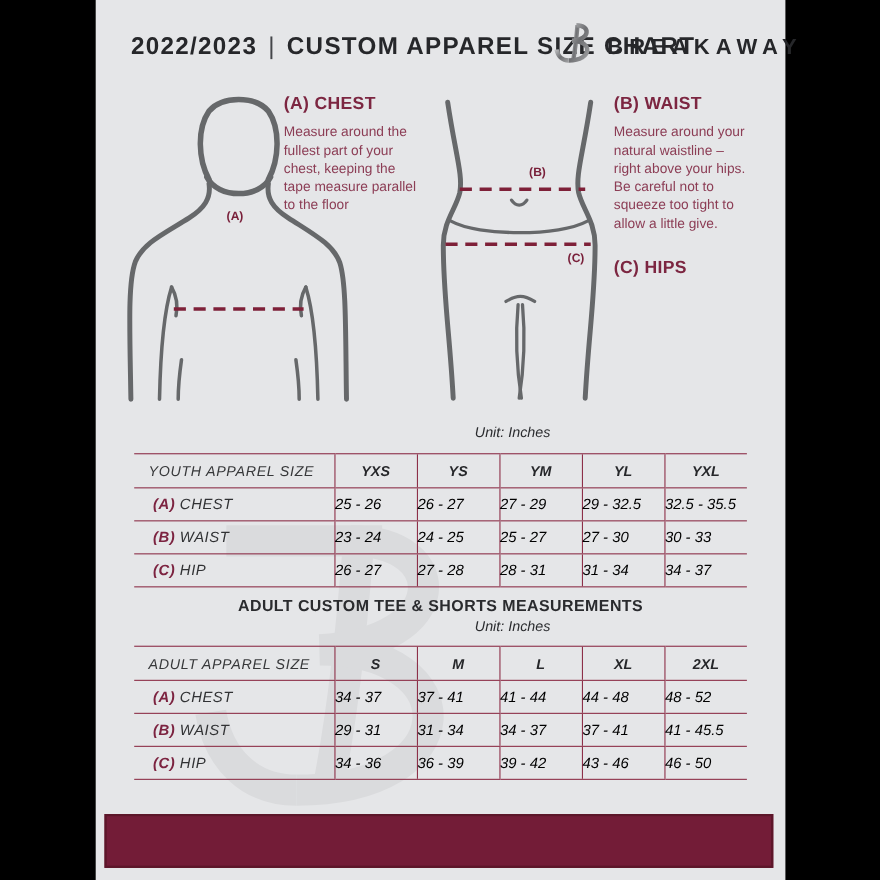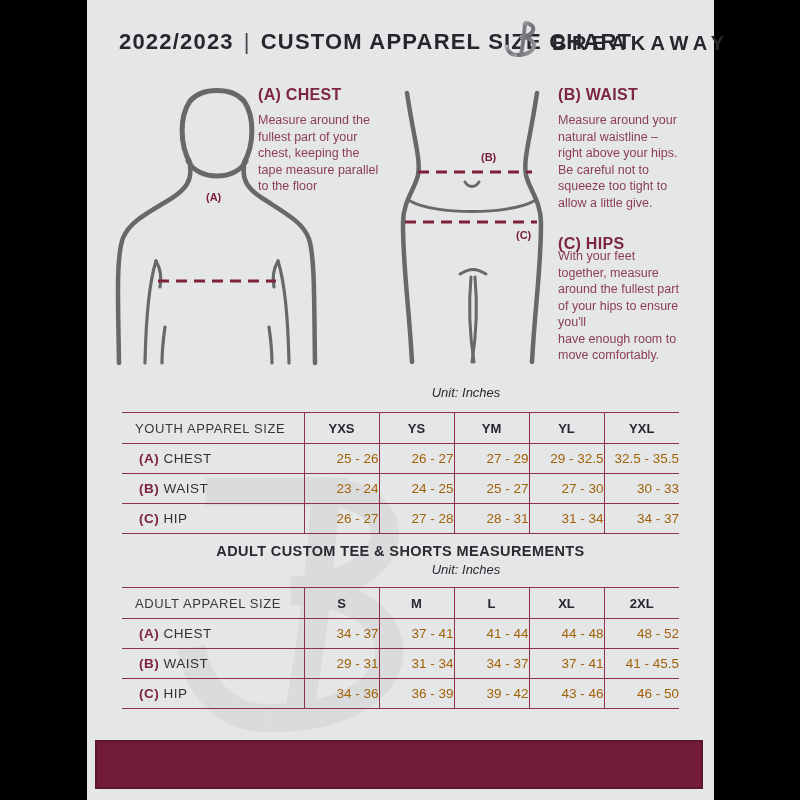--- a/index.html
+++ b/index.html
@@ -35,28 +35,28 @@
   .sec-unit  { position:absolute; left:0; width:758px; text-align:center;
                font-size:13px; font-style:italic; color:#2a2b2e; }
 
   
   .size-table { position:absolute; left:35px; width:557px; border-collapse:collapse;
                 table-layout:fixed; z-index:1; background:transparent; }
   .size-table col.c0 { width:182px; }
   .size-table col.cn { width:75px; }
   .size-table tr { height:30px; }
   .size-table thead tr { height:31px; }
-  .size-table th, .size-table td { border-bottom:1.6px solid #8d3049; }
+  .size-table th, .size-table td { border-bottom:1.6px solid #8d3049;font-style:italic; }
   .size-table thead th { border-top:1.6px solid #8d3049; }
   .size-table th + th, .size-table td + td { border-left:1.6px solid #8d3049; }
   .size-table th { font-weight:bold; font-size:13px; color:#26272a; text-align:center; }
   .size-table th.lbl { font-weight:normal; text-align:left; padding-left:13px;
                        font-size:13px; letter-spacing:.6px; color:#37383a; }
   .size-table td.lbl { padding-left:17px; font-size:13.5px; letter-spacing:.5px; color:#313234; }
-  .size-table td.val { text-align:right; font-size:13.5px; color:#a16207;margin-left:24px; }
+  .size-table td.val { text-align:left; font-size:13.5px; color:#000000;margin-left:24px; }
   .pfx { color:#7c2340; font-weight:bold; }
 
   
   .watermark { position:absolute; left:75px; top:435px; z-index:0; }
   .footer-bar { position:absolute; left:8px; top:740px; width:608px; height:49px;
                 background:#731c37; border:2px solid #5c1629; z-index:2; }
 </style>
 </head>
 <body>
 
@@ -138,27 +138,20 @@
 
     <div class="guide-h" style="left:471px; top:86px;">(B) WAIST</div>
     <div class="guide-t" style="left:471px; top:112px; width:150px;">Measure around your
 natural waistline –
 right above your hips.
 Be careful not to
 squeeze too tight to
 allow a little give.</div>
 
     <div class="guide-h" style="left:471px; top:235px;">(C) HIPS</div>
-    <div class="guide-t" style="left:471px; top:248px; width:155px;">With your feet
-together, measure
-around the fullest part
-of your hips to ensure
-you'll
-have enough room to
-move comfortably.</div>
 
     <div class="watermark">
       <svg width="300" height="340" viewBox="0 0 40 48" fill="none">
         <g stroke="#dadbdd" stroke-width="4" fill="none">
           <path d="M5,8 L25,8"></path>
           <path d="M22,8 C21,20 20,30 18,40"></path>
           <path d="M21,8 C34,8 34,21 17,22 C36,22 36,40 14,40"></path>
           <path d="M14,40 C8,40 4,36 3,30"></path>
         </g>
       </svg>

